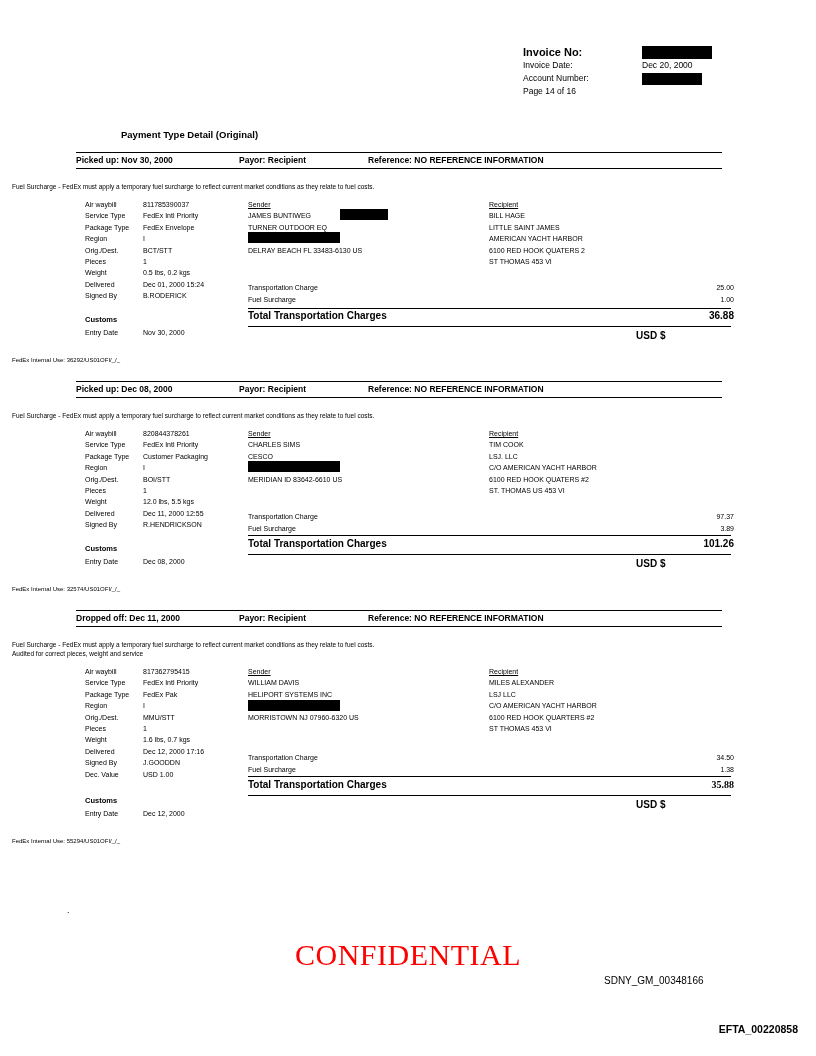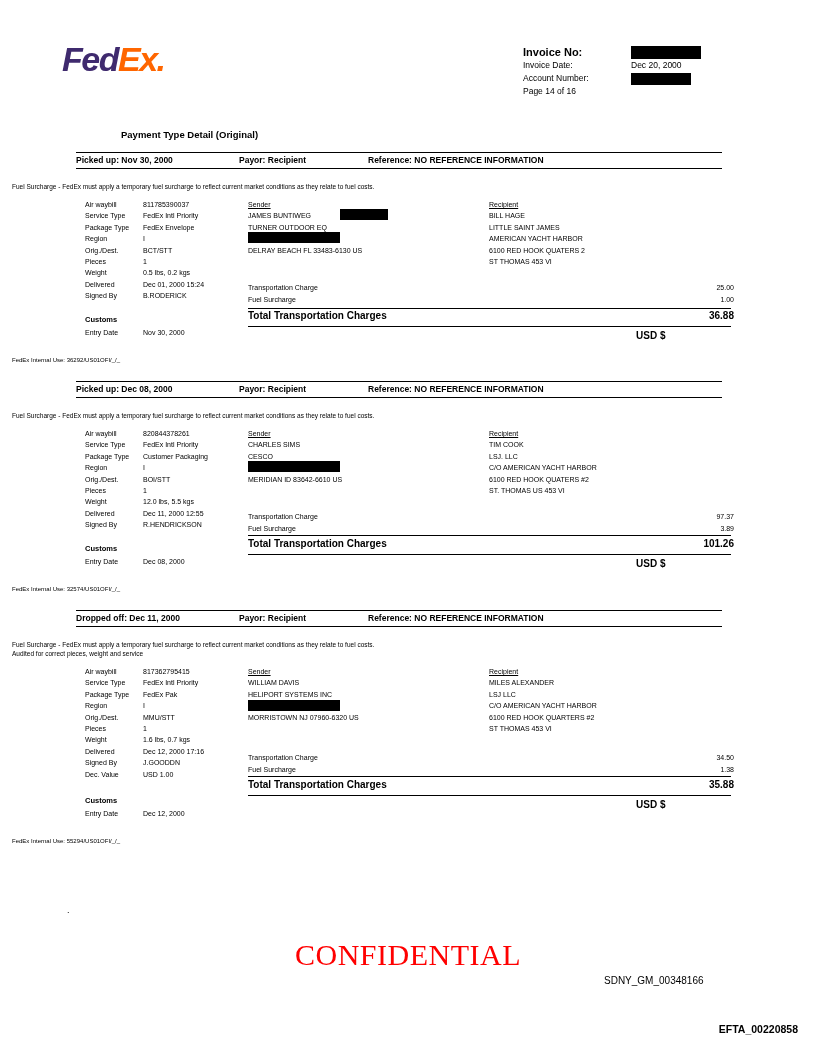--- a/index.html
+++ b/index.html
@@ -46,21 +46,21 @@
     top: 46px;
     width: 230px;
     font-size: 8.5px;
   }
   .inv-row {
     position: relative;
     height: 13px;
     line-height: 13px;
     white-space: nowrap;
   }
-  .inv-row .lab { display: inline-block; width: 108px; }
+  .inv-row .lab { display: inline-block; width: 119px; }
   .inv-row.big .lab { font-size: 11px; font-weight: bold; }
   .inv-row .val { display: inline-block; }
   .redact {
     display: inline-block;
     background: #000;
     height: 10px;
     vertical-align: middle;
   }
   .redact.r1 { width: 70px; height: 13px; position: relative; top: -1px; }
   .redact.r2 { width: 60px; height: 12px; }
@@ -163,23 +163,20 @@
     font-size: 10.5px;
     font-weight: bold;
     margin-left: 40px;
   }
 </style>
 </head>
 <body>
 
 <div class="page">
 
-  <div class="logo">
-    <span class="fed">Fed</span><span class="ex">Ex</span><span class="dot">.</span>
-  </div>
 
   <div class="inv-block">
     <div class="inv-row big">
       <span class="lab">Invoice No:</span><span class="redact r1"></span>
     </div>
     <div class="inv-row">
       <span class="lab">Invoice Date:</span><span class="val">Dec 20, 2000</span>
     </div>
     <div class="inv-row">
       <span class="lab">Account Number:</span><span class="redact r2"></span>
@@ -466,21 +463,21 @@
     <div style="position:relative;height:12px;">
       <span class="cl">Fuel Surcharge</span>
       <span class="cr" style="left:400px;">1.38</span>
     </div>
   </div>
 
   <div style="position:absolute;left:248px;top:776px;width:483px;" class="hr-thin"></div>
   <div class="totals" style="left:248px; top:779px; width:483px; height:14px;">
     <span class="tl">Total Transportation Charges</span>
     <span class="tm" style="left:388px;">USD $</span>
-    <span class="tr" style="left:400px;">35.88</span>
+    <span class="tr" style="left:400px;font-family:Liberation Serif, serif;">35.88</span>
   </div>
   <div style="position:absolute;left:248px;top:795px;width:483px;" class="hr-thin"></div>
 
   <div class="customs-h" style="left:85px; top:796px;">Customs</div>
   <div class="customs-r" style="left:85px; top:810px; width:200px;">
     <span class="lab">Entry Date</span>
     <span class="val">Dec 12, 2000</span>
   </div>
 
   <div class="internal" style="top:838px;">FedEx Internal Use: 55294/US01OFI/_/_</div>

